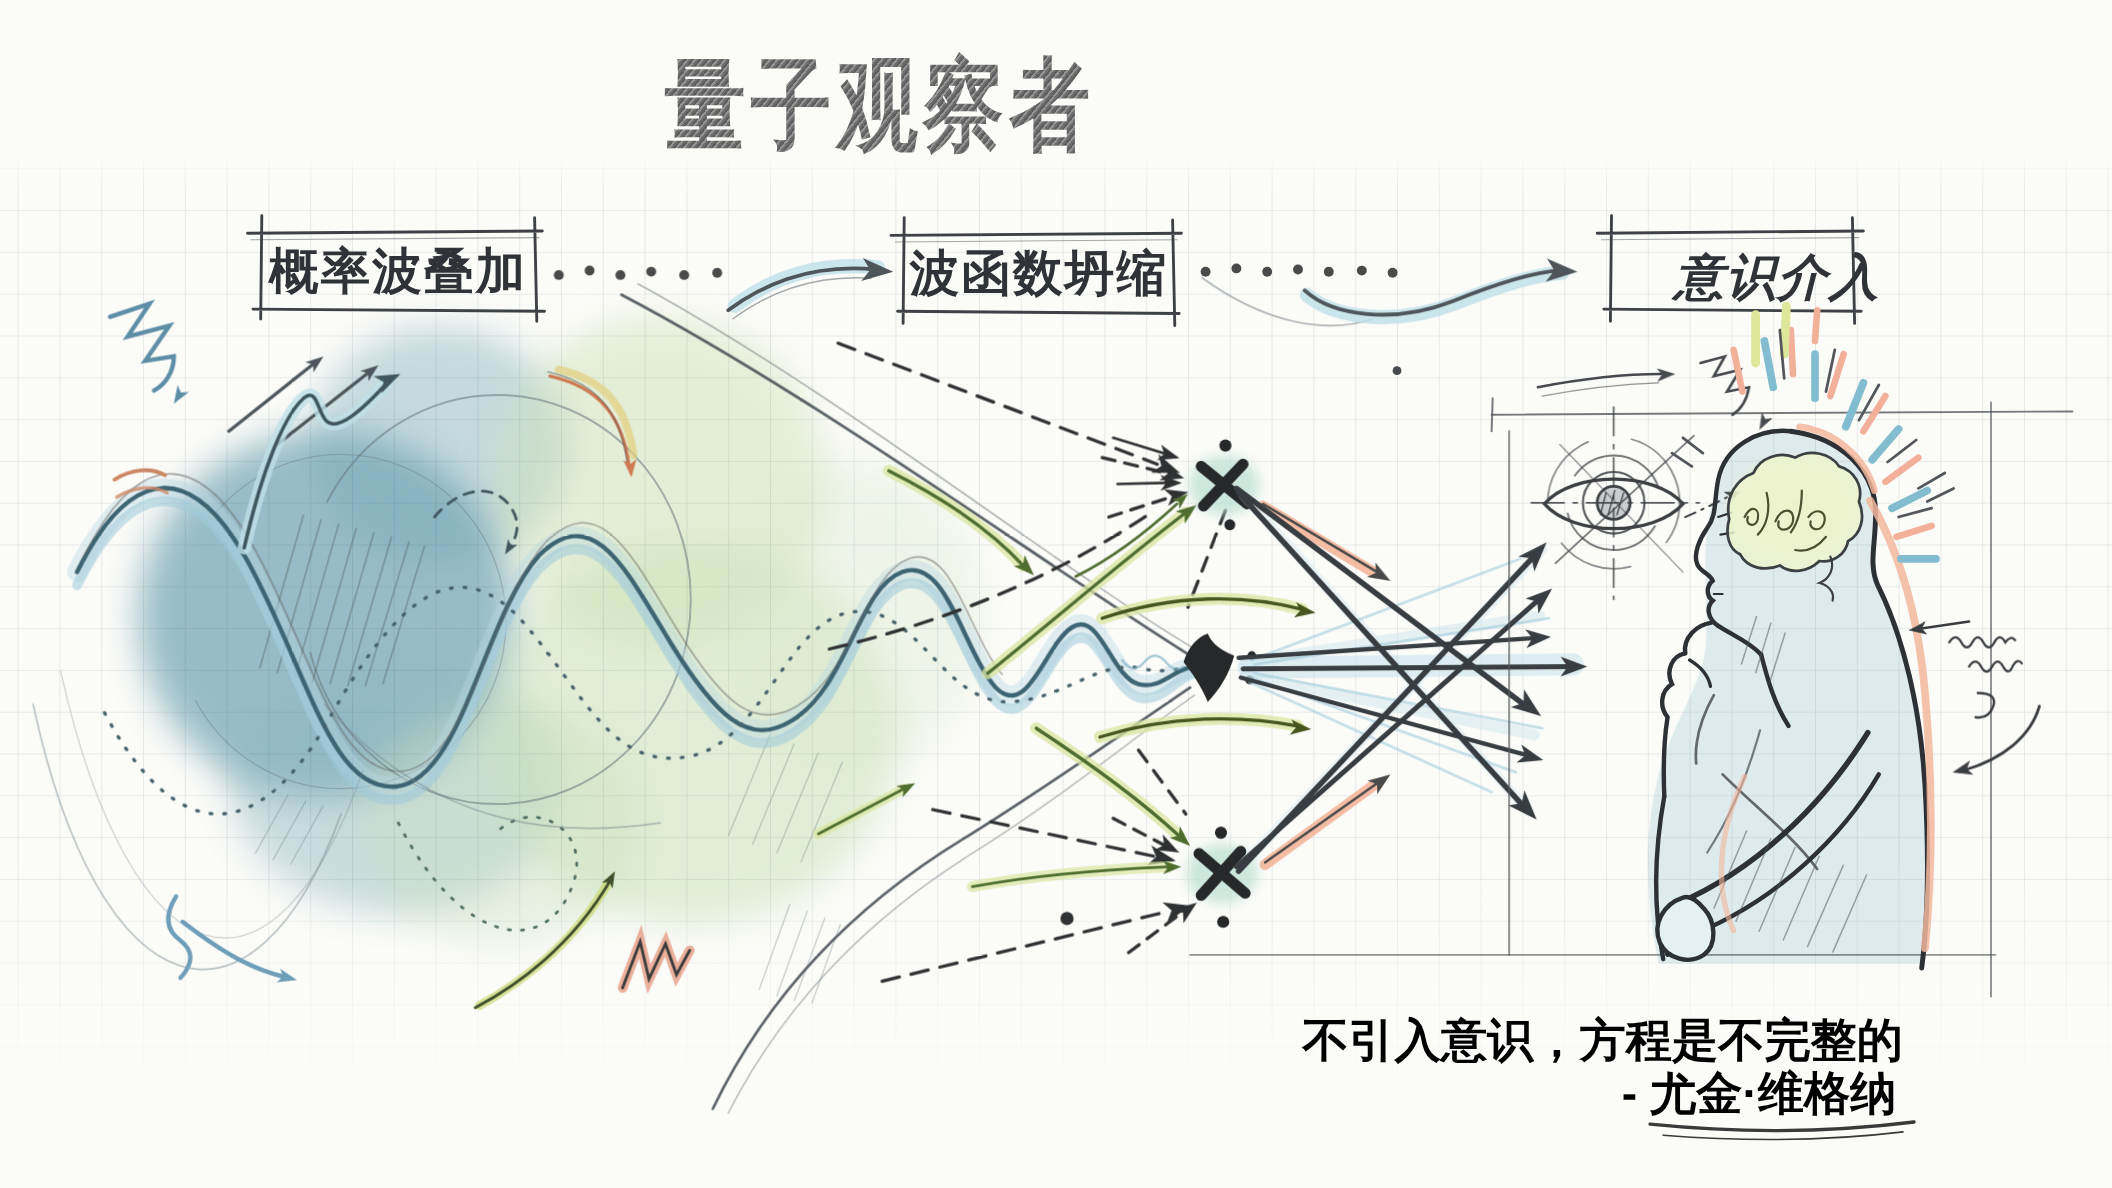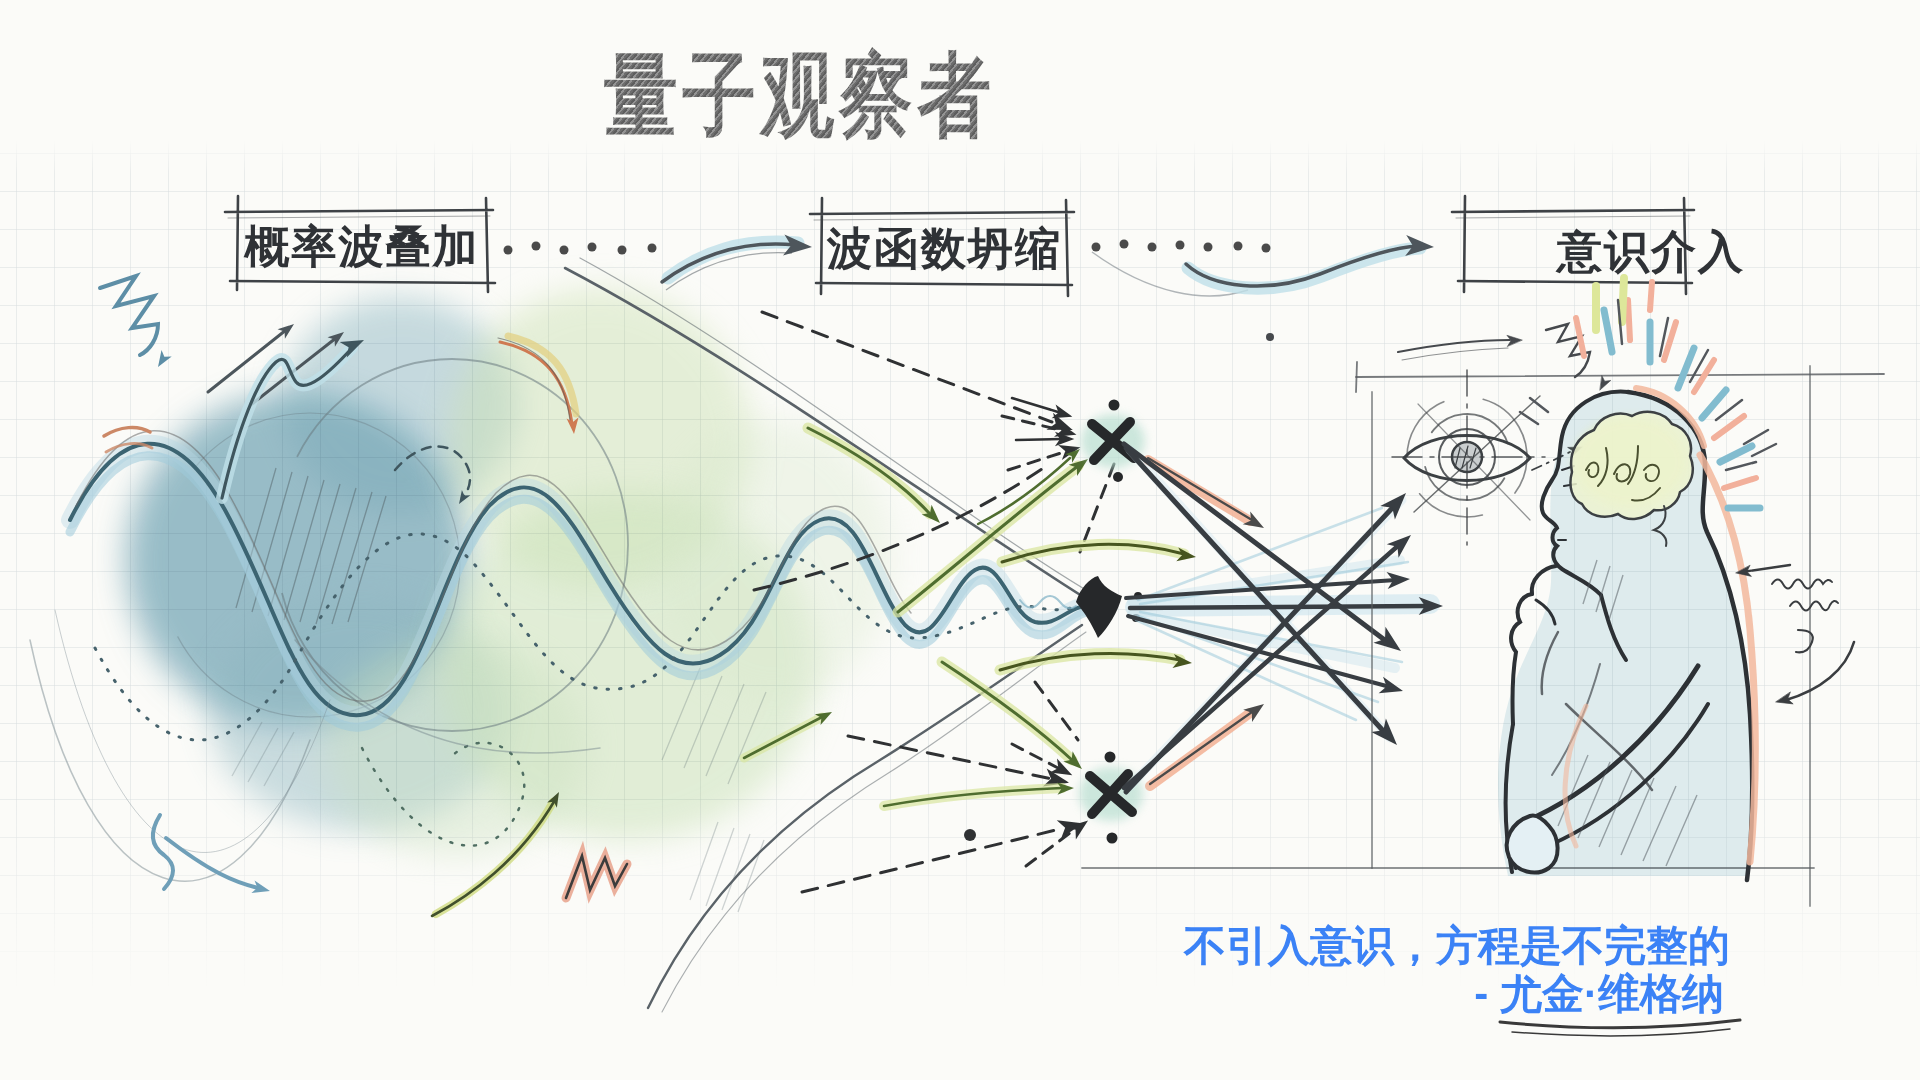--- a/index.html
+++ b/index.html
@@ -23,23 +23,23 @@
       -webkit-background-clip:text;background-clip:text;color:transparent;
     }
   }
   .stage-label{
     display:flex;align-items:center;justify-content:center;
     font-size:45px;font-weight:700;color:#2f3236;letter-spacing:2px;
     white-space:nowrap;
   }
   .label1{left:237px;top:212px;width:250px;height:69px;}
   .label2{left:822px;top:214px;width:245px;height:69px;}
-  .label3{left:1541px;top:212px;width:220px;height:80px;}
+  .label3{left:1506px;top:212px;width:220px;height:80px;font-style:italic;}
   .quote-line{
-    white-space:nowrap;color:#3b82f6;font-weight:600;
+    white-space:nowrap;color:#000000;font-weight:600;
     font-size:42px;text-align:right;
   }
   .q1{right:190px;top:918px;}
   .q2{right:196px;top:966px;margin-left:14px;}
 </style>
 </head>
 <body>
 
 <div class="stage">
 

